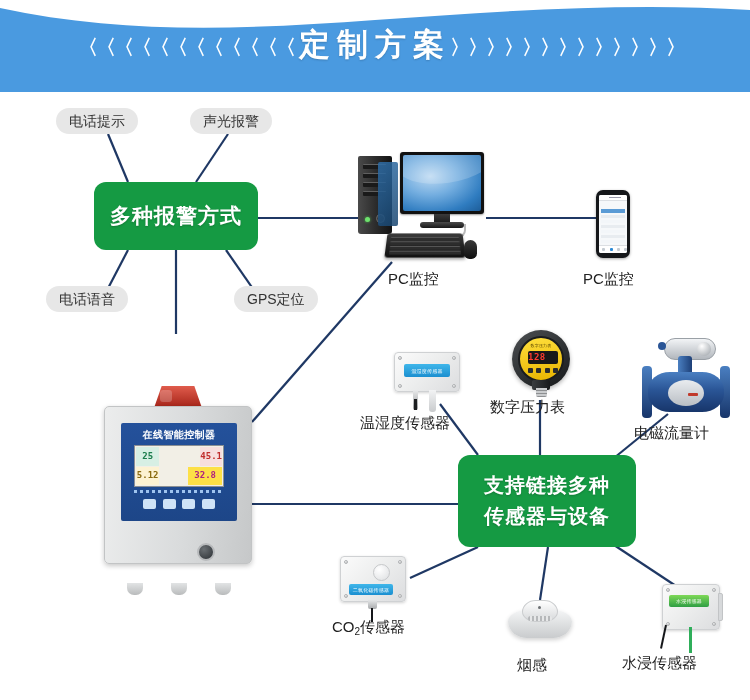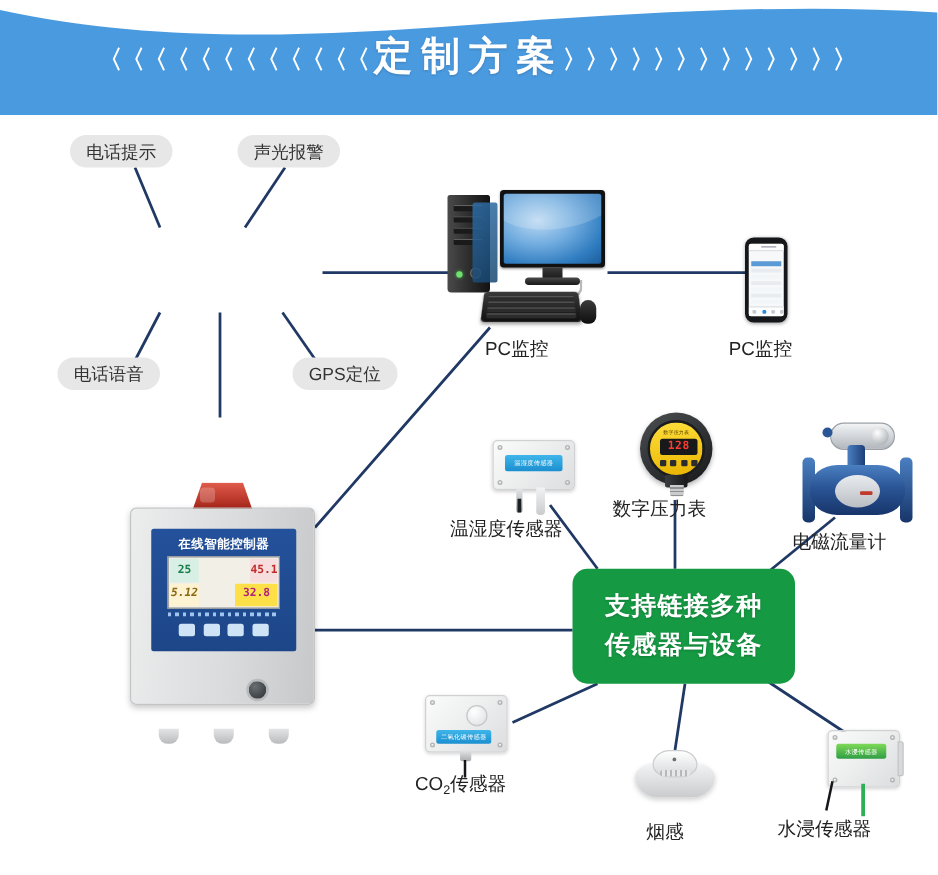--- a/index.html
+++ b/index.html
@@ -121,21 +121,21 @@
   .ctrl .ptitle{position:absolute;left:0;top:5px;width:116px;text-align:center;
     color:#fff;font-size:10px;font-weight:bold;letter-spacing:.4px;}
   .ctrl .lcd{position:absolute;left:13px;top:22px;width:90px;height:42px;
     background:#f2efe6;border:1px solid #8b8f93;display:grid;
     grid-template-columns:1fr 1fr;grid-template-rows:1fr 1fr;gap:1px;padding:1px;box-sizing:border-box;}
   .ctrl .q{position:relative;display:flex;align-items:center;justify-content:center;}
   .ctrl .q span{font-family:"DejaVu Sans Mono","Liberation Mono",monospace;
     font-size:9px;font-weight:bold;line-height:1;}
   .ctrl .q1{background:#d7efe4;} .ctrl .q1 span{color:#1a7d4c;}
   .ctrl .q2{background:#f7dede;margin-left:40px;} .ctrl .q2 span{color:#c02c2c;}
-  .ctrl .q3{background:#fdf2d2;} .ctrl .q3 span{color:#8a6a10;font-style:italic;}
+  .ctrl .q3{background:#fdf2d2;} .ctrl .q3 span{color:#8a6a10;}
   .ctrl .q4{background:#fde047;margin-left:28px;} .ctrl .q4 span{color:#b02080;}
   .ctrl .dots{position:absolute;left:13px;top:67px;width:90px;height:3px;
     background:repeating-linear-gradient(90deg,#9fc4ef 0 3px,transparent 3px 6px);}
   .ctrl .btns{position:absolute;left:22px;top:76px;width:72px;height:10px;display:flex;
     justify-content:space-between;}
   .ctrl .btns i{width:13px;height:10px;background:#cfe3f7;border-radius:2px;display:block;}
   .ctrl .knob{position:absolute;left:92px;top:136px;width:18px;height:18px;border-radius:50%;
     background:radial-gradient(circle at 35% 30%,#6a6f73,#2b2f33);
     border:2px solid #b8babc;box-sizing:border-box;}
   .ctrl .feet{position:absolute;left:22px;top:176px;width:104px;height:12px;display:flex;
@@ -190,21 +190,21 @@
 
   
   .prs{position:absolute;left:506px;top:330px;width:74px;height:66px;}
   .prs .ring{position:absolute;left:6px;top:0;width:58px;height:58px;border-radius:50%;
     background:linear-gradient(145deg,#4c4f52,#16181a);box-shadow:0 2px 4px rgba(0,0,0,.3);}
   .prs .face{position:absolute;left:12px;top:6px;width:46px;height:46px;border-radius:50%;
     background:linear-gradient(170deg,#ffdf3c,#e8b400);border:2px solid #1a1c1e;box-sizing:border-box;}
   .prs .ftitle{position:absolute;left:0;top:5px;width:100%;text-align:center;
     font-size:4px;color:#5a4500;letter-spacing:.2px;}
   .prs .led{position:absolute;left:8px;top:13px;width:30px;height:13px;background:#18191a;
-    border-radius:2px;display:flex;align-items:center;justify-content:center;}
+    border-radius:2px;display:flex;align-items:center;justify-content:flex-start;}
   .prs .led span{font-family:"DejaVu Sans Mono","Liberation Mono",monospace;
     font-size:9px;font-weight:bold;color:#ff3b2f;letter-spacing:.5px;line-height:1;}
   .prs .keys{position:absolute;left:8px;top:30px;width:30px;height:5px;display:flex;
     justify-content:space-between;}
   .prs .keys i{width:5px;height:5px;background:#2a2c2e;border-radius:1px;display:block;}
   .prs .neck{position:absolute;left:26px;top:50px;width:18px;height:10px;
     background:linear-gradient(90deg,#3a3d40,#17191b);border-radius:2px;}
   .prs .thr{position:absolute;left:30px;top:58px;width:11px;height:9px;
     background:repeating-linear-gradient(180deg,#c9cbcd 0 2px,#8e9092 2px 3px);border-radius:0 0 2px 2px;}
 
@@ -278,20 +278,23 @@
   <div class="node" style="left:190px;top:108px;">
     <div class="pill">声光报警</div>
   </div>
   <div class="node" style="left:46px;top:286px;">
     <div class="pill">电话语音</div>
   </div>
   <div class="node" style="left:234px;top:286px;">
     <div class="pill">GPS定位</div>
   </div>
 
+  <div class="greenbox node" id="green-alarm">
+    <span>多种报警方式</span>
+  </div>
 
   <div class="pc">
     <div class="tower">
       <div class="bay" style="top:8px;"></div>
       <div class="bay" style="top:17px;"></div>
       <div class="bay" style="top:26px;"></div>
       <div class="bay" style="top:35px;"></div>
       <div class="led"></div>
         <div class="pwr"></div>
     </div>

